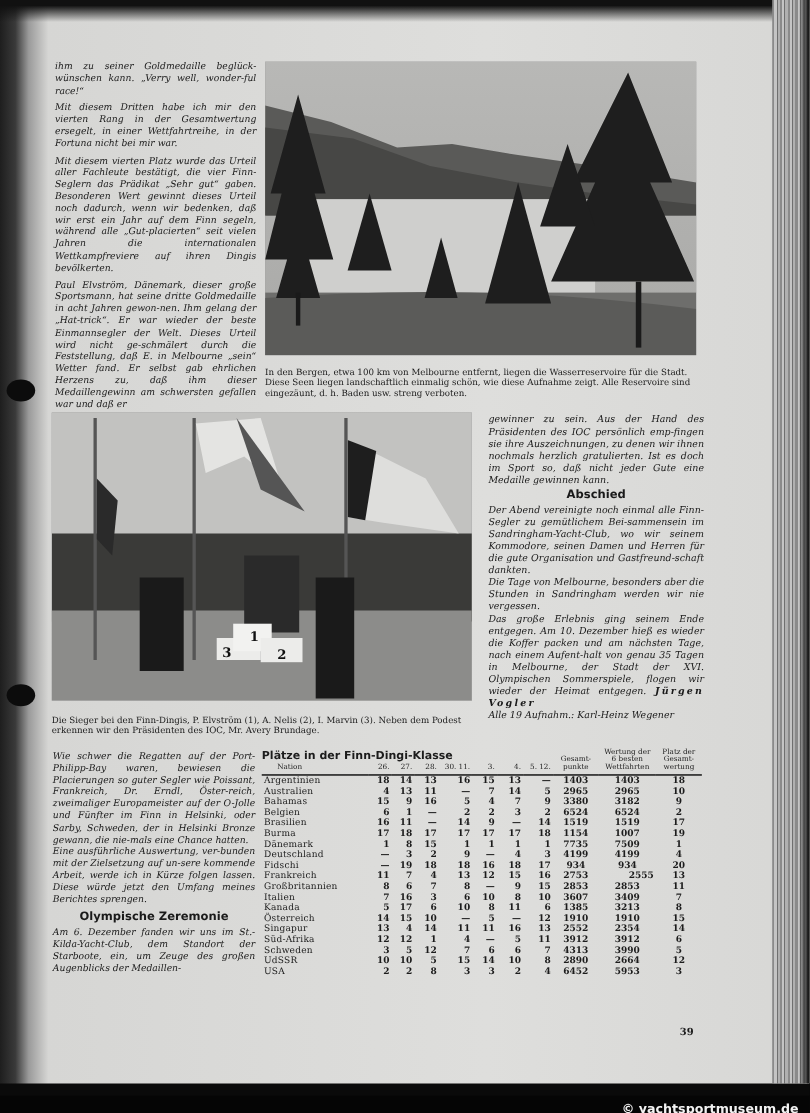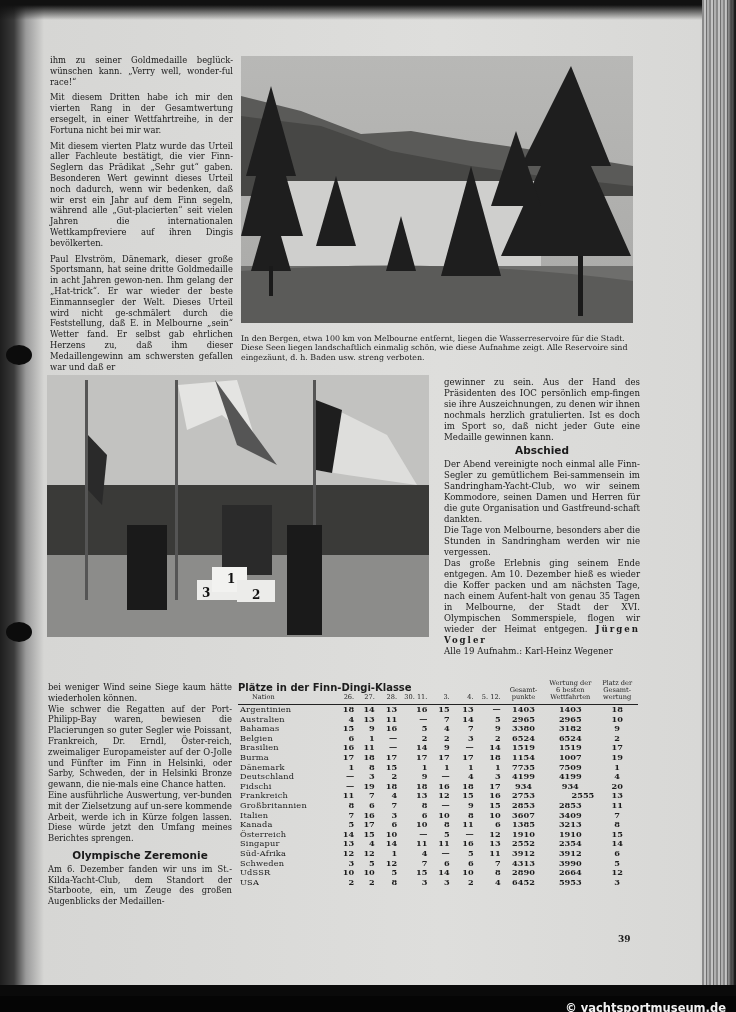--- a/index.html
+++ b/index.html
@@ -27,21 +27,21 @@
       background: linear-gradient(90deg, rgba(0,0,0,0), #111);
     }
     .binding-dot {
       position: absolute; left: 6px; width: 26px; height: 20px; border-radius: 50%;
       background: #0c0c0c;
     }
     .col-text {
       position: absolute; font-size: 8.4px; line-height: 10.8px; text-align: justify;
       color: #1a1a1a;
     }
-    .col-text p { margin: 0 0 5px 0; }
+    .col-text p { margin: 0 0 5px 0; font-style: italic; }
     .col-text p.tight { margin: 0; }
     .photo {
       position: absolute; overflow: hidden; background: #9a9a9a;
     }
     .caption {
       position: absolute; font-size: 7.9px; line-height: 9.4px; color: #1a1a1a;
     }
     .heading {
       font-family: "DejaVu Sans", sans-serif; font-weight: bold; text-align: center;
       font-size: 10.5px; margin: 2px 0 3px 0;
@@ -139,32 +139,32 @@
       <g>
         <rect x="150" y="205" width="40" height="20" fill="#ececea"></rect>
         <rect x="165" y="192" width="35" height="25" fill="#f2f2f0"></rect>
         <rect x="190" y="205" width="38" height="22" fill="#ececea"></rect>
       </g>
       <text x="155" y="222" font-size="12" font-weight="bold" fill="#111">3</text>
       <text x="180" y="208" font-size="12" font-weight="bold" fill="#111">1</text>
       <text x="205" y="224" font-size="12" font-weight="bold" fill="#111">2</text>
     </svg>
   </div>
+  <div class="caption" style="left:47px; top:650px; width:390px;">Die Sieger bei den Finn-Dingis, P. Elvström (1), A. Nelis (2), I. Marvin (3). Neben dem Podest erkennen wir den Präsidenten des IOC, Mr. Avery Brundage.</div>
 
   <div class="col-text" style="left:444px; top:377px; width:196px; font-size:8.6px; line-height:11px;">
     <p class="tight">gewinner zu sein. Aus der Hand des Präsidenten des IOC persönlich emp-fingen sie ihre Auszeichnungen, zu denen wir ihnen nochmals herzlich gratulierten. Ist es doch im Sport so, daß nicht jeder Gute eine Medaille gewinnen kann.</p>
     <div class="heading">Abschied</div>
     <p class="tight">Der Abend vereinigte noch einmal alle Finn-Segler zu gemütlichem Bei-sammensein im Sandringham-Yacht-Club, wo wir seinem Kommodore, seinen Damen und Herren für die gute Organisation und Gastfreund-schaft dankten.</p>
     <p class="tight">Die Tage von Melbourne, besonders aber die Stunden in Sandringham werden wir nie vergessen.</p>
     <p class="tight"><span>Das große Erlebnis ging seinem Ende entgegen. Am 10. Dezember hieß es wieder die Koffer packen und am nächsten Tage, nach einem Aufent-halt von genau 35 Tagen in Melbourne, der Stadt der XVI. Olympischen Sommerspiele, flogen wir wieder der Heimat entgegen.</span> <span class="byline">Jürgen Vogler</span></p>
     <p class="credit">Alle 19 Aufnahm.: Karl-Heinz Wegener</p>
   </div>
 
   <div class="col-text" style="left:48px; top:682px; width:184px;">
-    <p class="tight">bei weniger Wind seine Siege kaum hätte wiederholen können.</p>
     <p class="tight">Wie schwer die Regatten auf der Port-Philipp-Bay waren, bewiesen die Placierungen so guter Segler wie Poissant, Frankreich, Dr. Erndl, Öster-reich, zweimaliger Europameister auf der O-Jolle und Fünfter im Finn in Helsinki, oder Sarby, Schweden, der in Helsinki Bronze gewann, die nie-mals eine Chance hatten.</p>
     <p class="tight">Eine ausführliche Auswertung, ver-bunden mit der Zielsetzung auf un-sere kommende Arbeit, werde ich in Kürze folgen lassen. Diese würde jetzt den Umfang meines Berichtes sprengen.</p>
     <div class="heading" style="margin-top:6px;">Olympische Zeremonie</div>
     <p class="tight">Am 6. Dezember fanden wir uns im St.-Kilda-Yacht-Club, dem Standort der Starboote, ein, um Zeuge des großen Augenblicks der Medaillen-</p>
   </div>
 
   <div class="table-wrap">
     <div class="table-title">Plätze in der Finn-Dingi-Klasse</div>
     <table class="results" style="top:0;">
       <thead>

